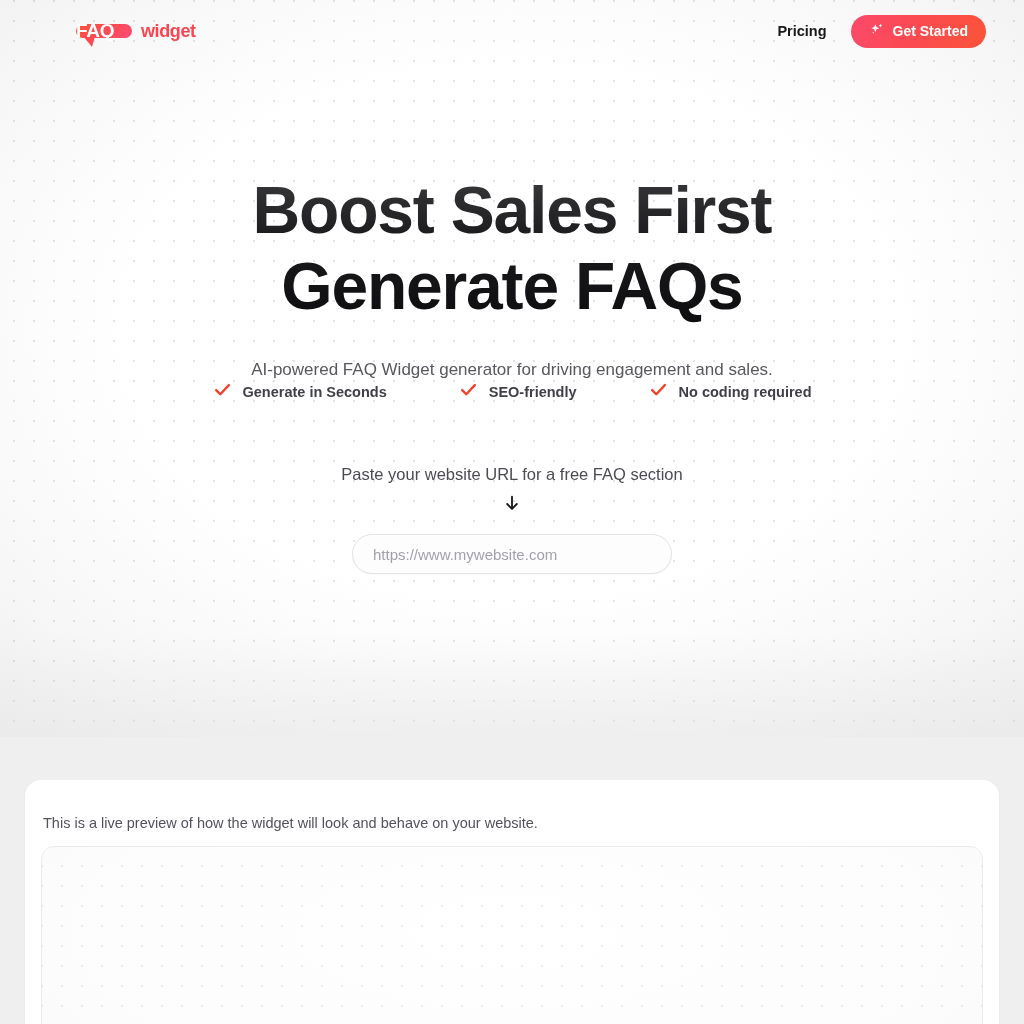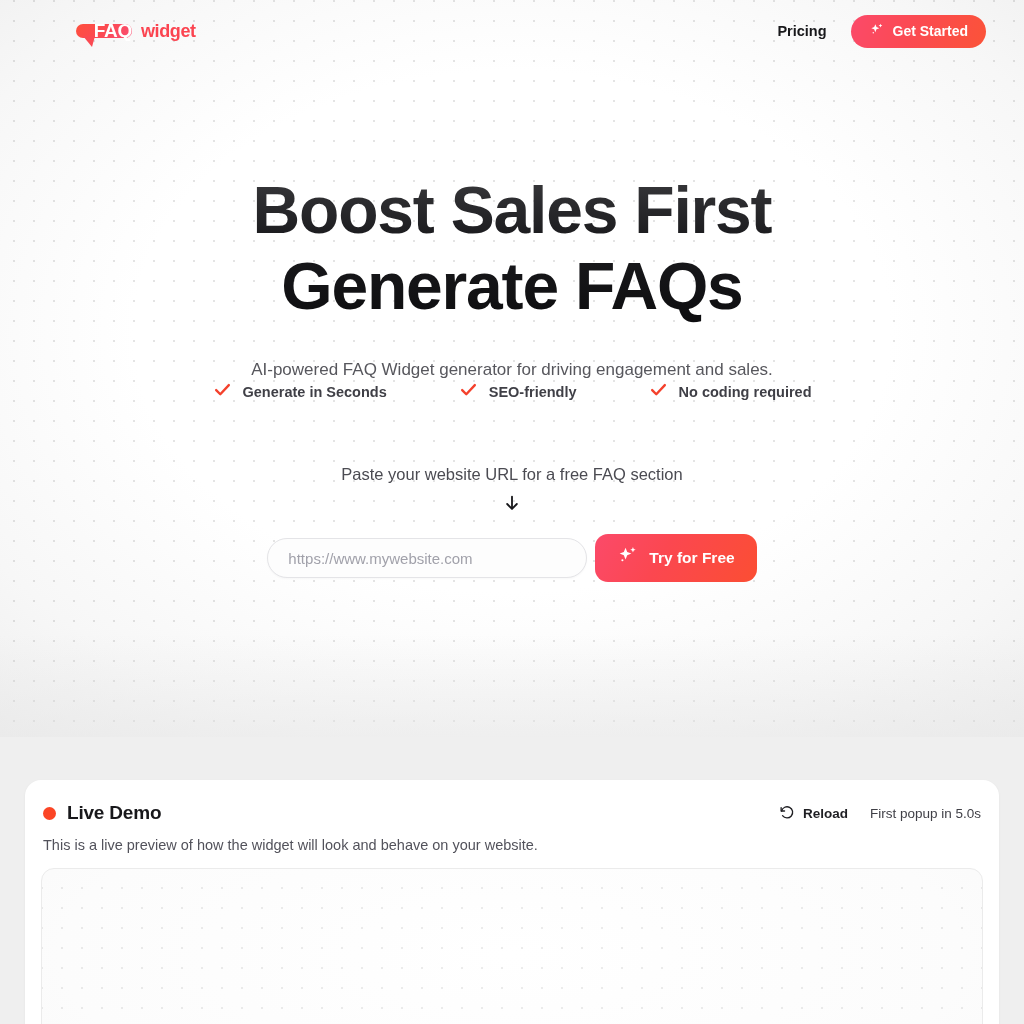--- a/index.html
+++ b/index.html
@@ -62,21 +62,21 @@
   .logo {
     display: flex;
     align-items: center;
     gap: 9px;
     cursor: pointer;
   }
   .logo-bubble {
     position: relative;
     display: flex;
     align-items: center;
-    justify-content: flex-end;
+    justify-content: flex-start;
     width: 56px;
     height: 14px;
     border-radius: 9px;
     background: linear-gradient(135deg, #ff4f3d 0%, #fb4a52 50%, #fb4d74 100%);
   }
   .logo-bubble::after {
     content: "";
     position: absolute;
     left: 7px;
     bottom: -9px;
@@ -389,54 +389,26 @@
 
     <div class="arrow-down">
       <svg width="20" height="22" viewBox="0 0 24 24" fill="none" stroke="#18181b" stroke-width="2.2" stroke-linecap="round" stroke-linejoin="round">
         <path d="M12 4.5v14"></path>
           <path d="M6.2 13.2L12 19l5.8-5.8"></path>
       </svg>
     </div>
 
     <div class="url-row">
       <input class="url-input" type="text" placeholder="https://www.mywebsite.com" style="">
-      <button class="btn-try">
-        <span>
-          <svg width="22" height="22" viewBox="0 0 24 24" fill="#ffffff">
-            <path d="M9.3 3.0l1.85 4.55 4.55 1.85-4.55 1.85L9.3 15.8l-1.85-4.55L2.9 9.4l4.55-1.85z"></path>
-            <path d="M17.4 2.3l.85 2.1 2.1.85-2.1.85-.85 2.1-.85-2.1-2.1-.85 2.1-.85z"></path>
-            <circle cx="5.9" cy="16.6" r="1.15"></circle>
-          </svg>
-        </span>
-        <span>Try for Free</span>
-      </button>
     </div>
   </div>
 
   <div class="demo-section">
     <div class="demo-card">
 
-      <div class="demo-head">
-        <div class="demo-title-wrap">
-          <span class="live-dot"></span>
-          <span class="demo-title">Live Demo</span>
-        </div>
-        <div class="demo-controls">
-          <button class="reload-btn">
-            <span>
-              <svg width="16" height="16" viewBox="0 0 24 24" fill="none" stroke="#1f1f23" stroke-width="2" stroke-linecap="round" stroke-linejoin="round">
-                <path d="M3.2 5.4v5.1h5.1"></path>
-                <path d="M3.9 10.5a8.4 8.4 0 1 1 1.4 7"></path>
-              </svg>
-            </span>
-            <span>Reload</span>
-          </button>
-          <span class="popup-timer">First popup in 5.0s</span>
-        </div>
-      </div>
 
       <p class="demo-desc">This is a live preview of how the widget will look and behave on your website.</p>
 
       <div class="demo-preview">
         <div class="demo-preview-dots"></div>
       </div>
 
     </div>
   </div>
 

